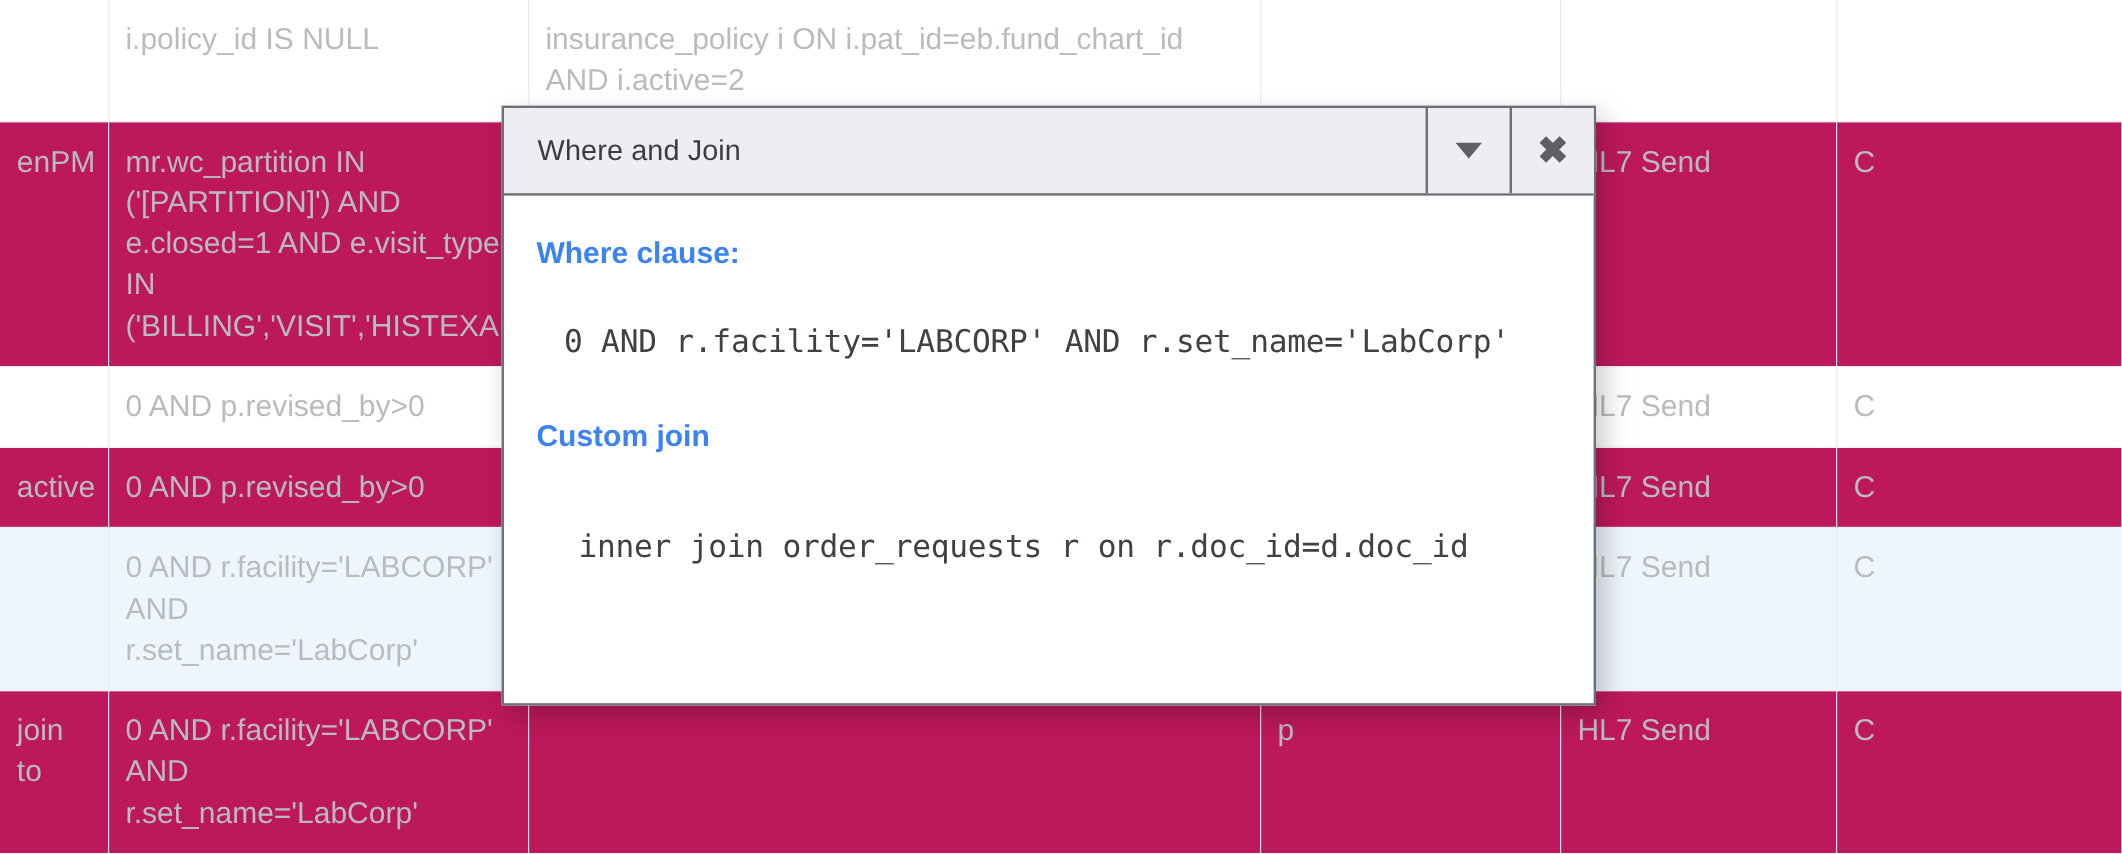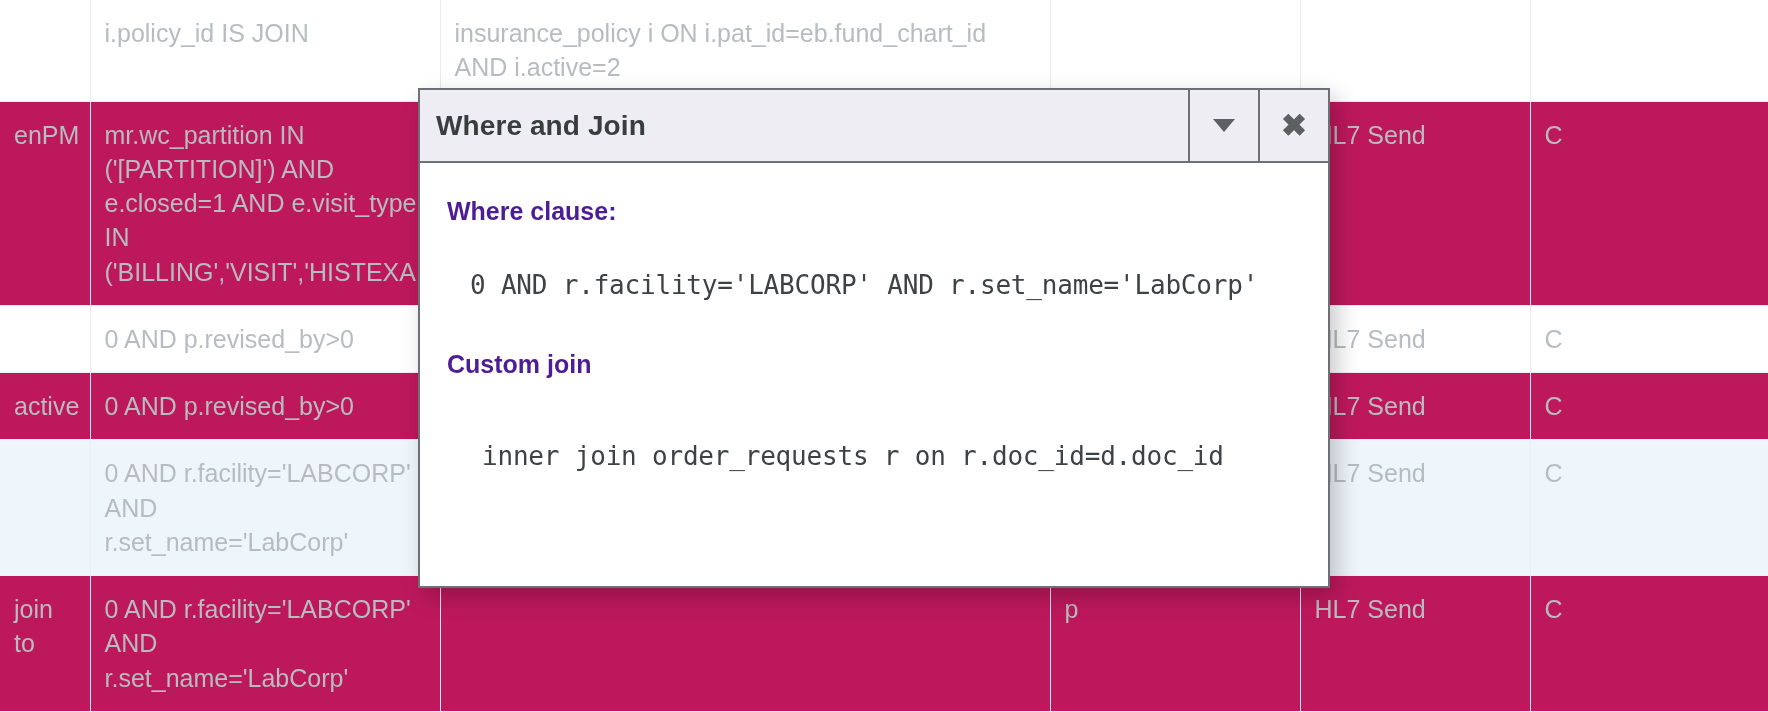--- a/index.html
+++ b/index.html
@@ -72,23 +72,23 @@
     background: #eeedf4;
     border-bottom: 2px solid #6d7175;
     display: flex;
     align-items: stretch;
     box-sizing: border-box;
   }
   #dialog-title {
     flex: 1;
     display: flex;
     align-items: center;
-    padding-left: 16px;
-    font-size: 28px;
-    font-weight: bold;
+    padding-left: 28px;
+    font-size: 24px;
+    font-weight: normal;
     color: #3a3d40;
     letter-spacing: 0.1px;
   }
   .hdr-btn {
     width: 70px;
     border-left: 2px solid #6d7175;
     background: #eeedf4;
     display: flex;
     align-items: center;
     justify-content: center;
@@ -111,21 +111,21 @@
   }
   #dialog-body {
     flex: 1;
     padding: 34px 24px 20px 24px;
     box-sizing: border-box;
     overflow: hidden;
   }
   .section-label {
     font-size: 25px;
     font-weight: bold;
-    color: #4c1d95;
+    color: #3b82f6;
     margin: 0 0 0 3px;
   }
   .code-block {
     font-family: "DejaVu Sans Mono", monospace;
     font-size: 26px;
     color: #3f4245;
     margin: 44px 0 0 26px;
     white-space: pre;
     letter-spacing: -0.2px;
   }
@@ -142,21 +142,21 @@
         <col class="c-where">
         <col class="c-join">
       <col class="c-system">
         <col class="c-action">
         <col class="c-last">
     </colgroup>
     <tbody>
 
       <tr class="plain">
         <td></td>
-        <td>i.policy_id IS JOIN</td>
+        <td>i.policy_id IS NULL</td>
         <td>insurance_policy i ON i.pat_id=eb.fund_chart_id
 AND i.active=2</td>
         <td></td>
         <td></td>
         <td class="c-last"></td>
       </tr>
 
       <tr class="alt">
         <td>enPM</td>
         <td>mr.wc_partition IN ('[PARTITION]') AND

